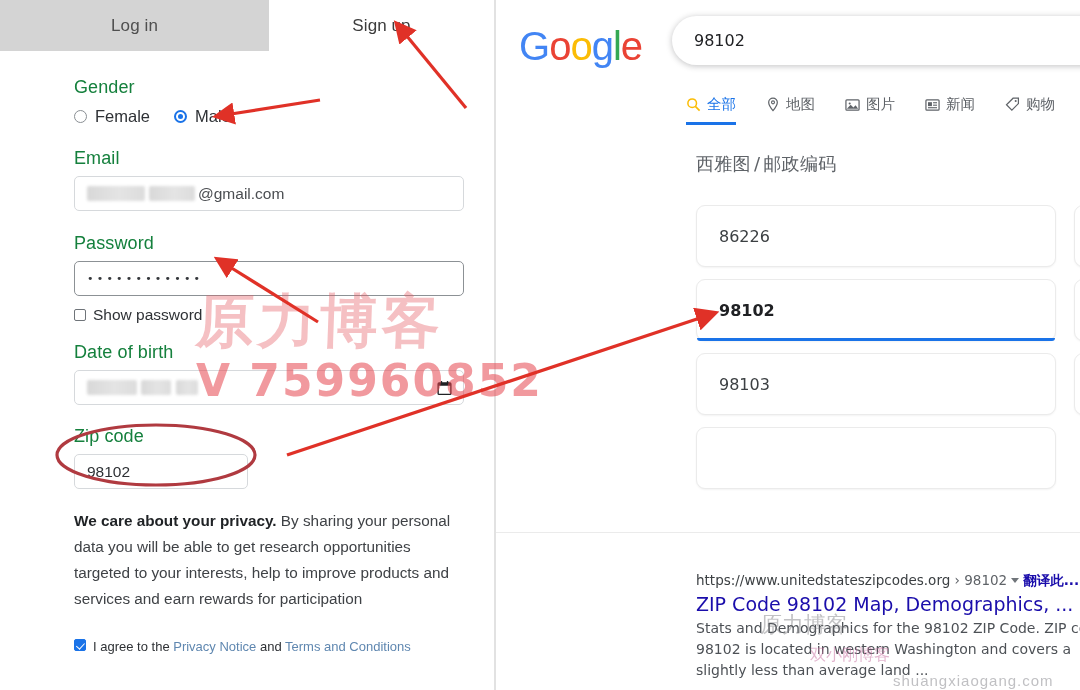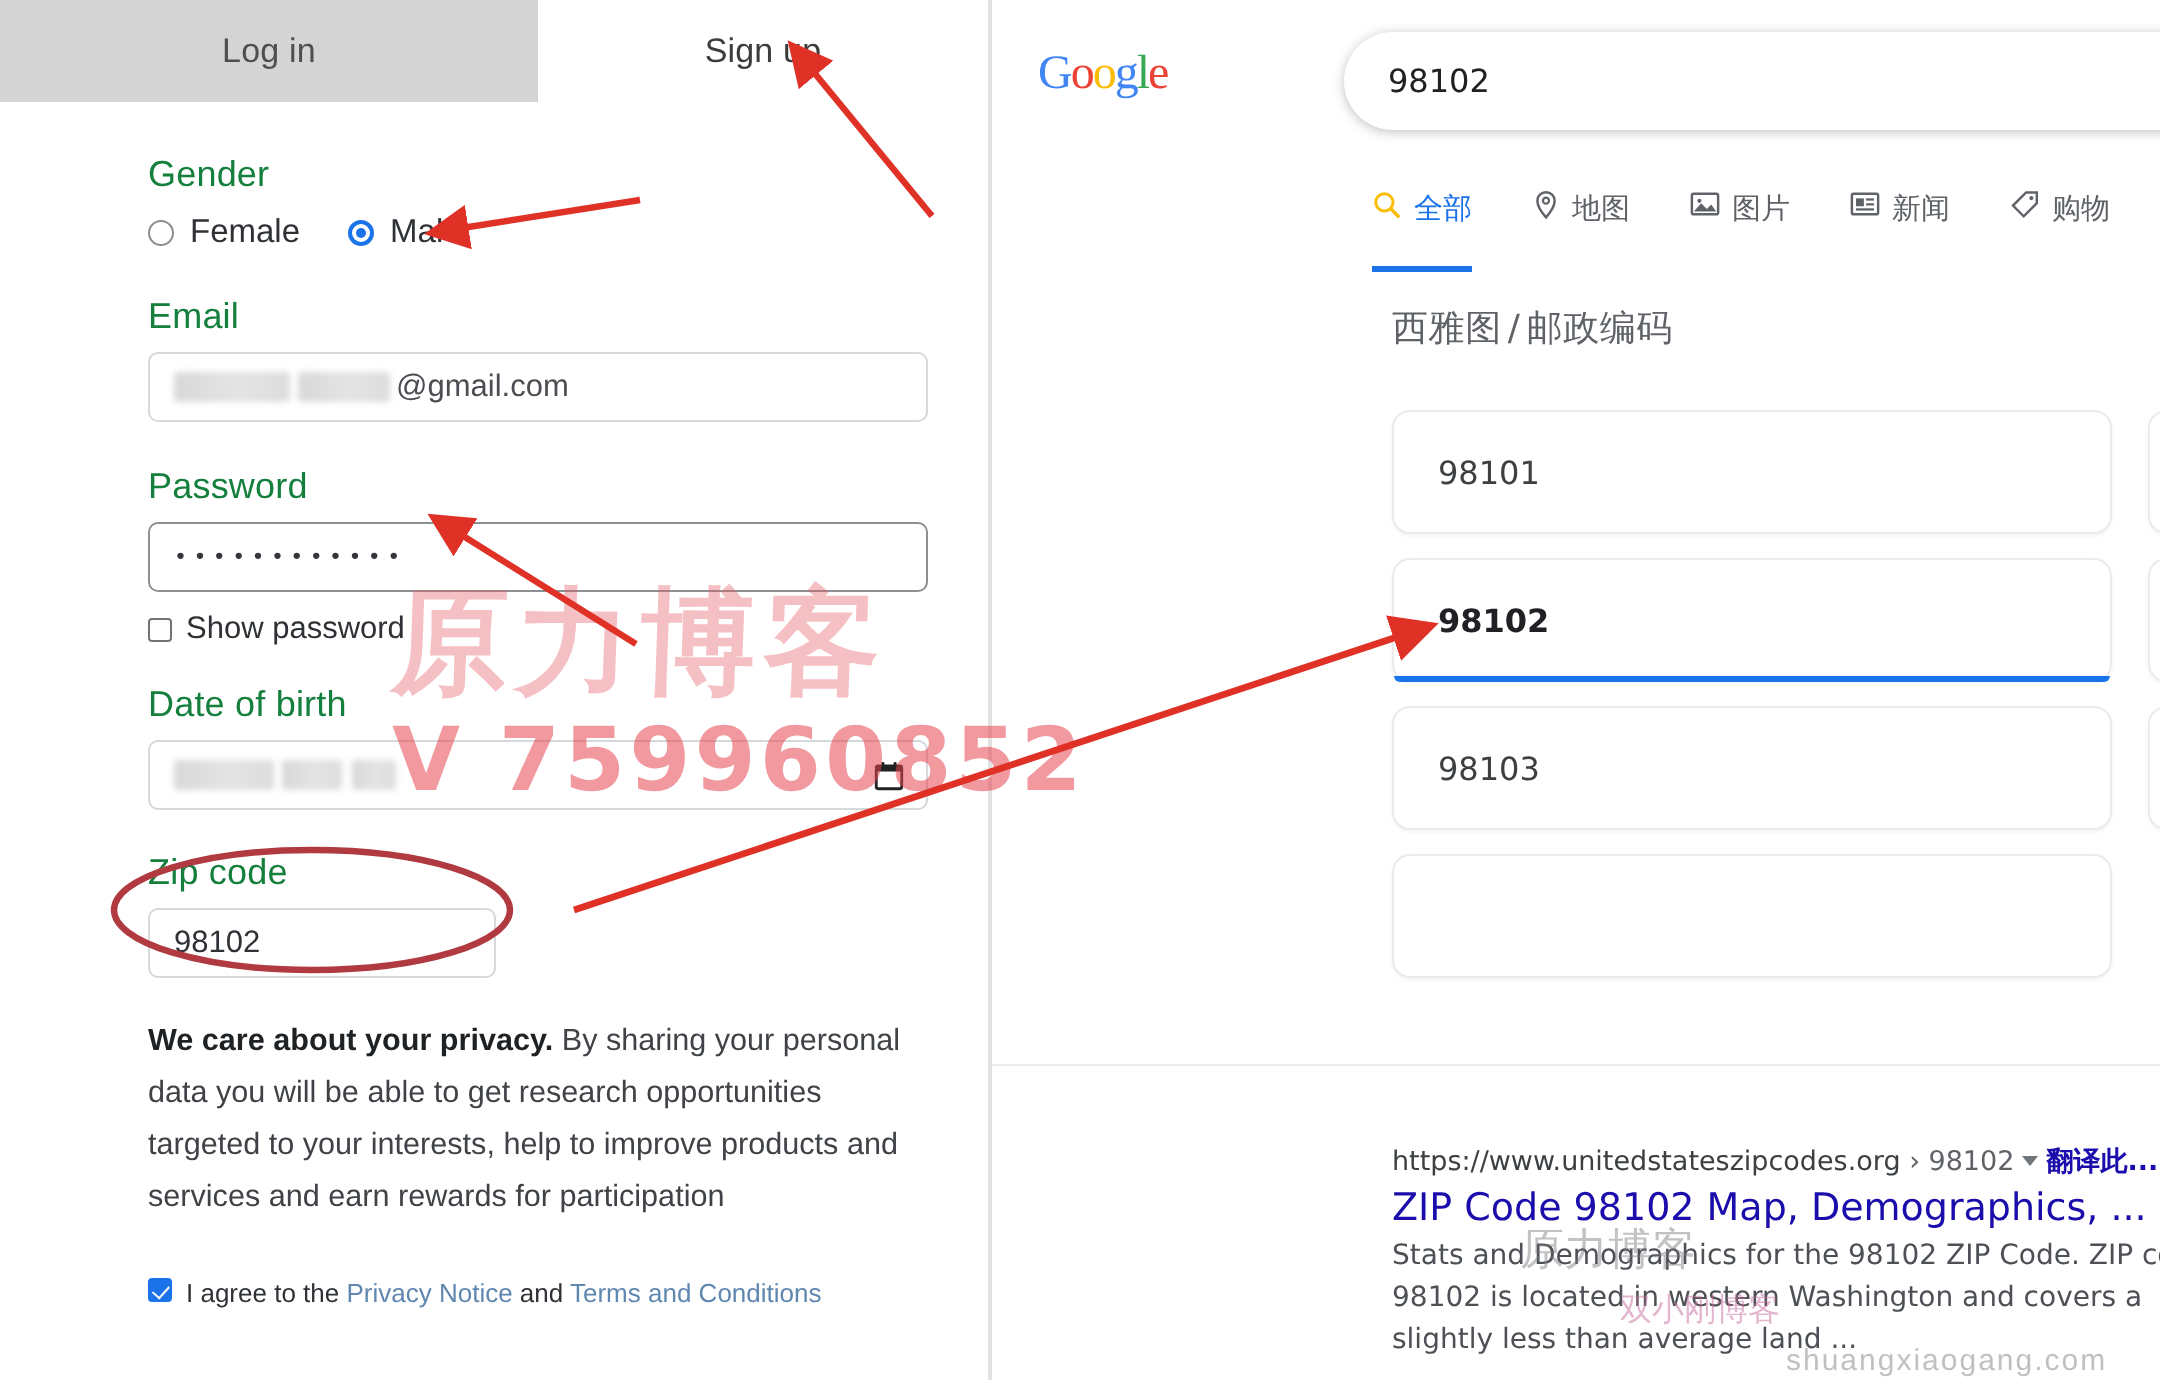--- a/index.html
+++ b/index.html
@@ -167,22 +167,22 @@
   .agree-wrap {
     display: flex; align-items: flex-start;
     margin-left: 74px; margin-top: 22px;
   }
   .agree-wrap .checkbox { margin-top: 5px; }
   .agree-wrap .agree { margin-left: 0; }
 
   
   .g-logo {
     position: absolute; left: 519px - 496px; top: 24px;
-    font-family: Liberation Serif, serif;
-    font-size: 24px; letter-spacing: -1px;
+    font-family: Liberation Sans, sans-serif;
+    font-size: 40px; letter-spacing: -1px;
     font-weight: 400;
   }
   .g-logo span:nth-child(1){color:#4285f4;}
   .g-logo span:nth-child(2){color:#ea4335;}
   .g-logo span:nth-child(3){color:#fbbc05;}
   .g-logo span:nth-child(4){color:#4285f4;}
   .g-logo span:nth-child(5){color:#34a853;}
   .g-logo span:nth-child(6){color:#ea4335;}
 
   .g-searchbar {
@@ -196,24 +196,24 @@
     font-size: 16px; color: #202124;
     font-family: "DejaVu Sans", sans-serif;
   }
 
   .g-tabs {
     position: absolute; left: 190px; top: 95px;
     display: flex; align-items: center;
     font-size: 14.5px;
   }
   .g-tab {
-    display: flex; align-items: flex-start;
+    display: flex; align-items: center;
     margin-right: 30px;
     color: #5f6368;
-    padding-bottom: 22px;
+    padding-bottom: 11px;
     position: relative;
     white-space: nowrap;
   }
   .g-tab .gicon { margin-right: 6px; display:flex; align-items:center; }
   .g-tab.active { color: #1a73e8; }
   .g-tab.active::after {
     content: ""; position: absolute;
     left: 0; right: 0; bottom: 0; height: 3px;
     background: #1a73e8;
   }
@@ -471,21 +471,21 @@
         <span>购物</span>
       </div>
     </div>
 
     <div class="g-heading">
       <span>西雅图</span><span class="sep">/</span><span>邮政编码</span>
     </div>
 
     <div class="zip-grid">
       <div class="zip-card">
-        <span>98101</span>
+        <span>86226</span>
       </div>
       <div class="zip-card ghost"></div>
 
       <div class="zip-card selected">
         <span>98102</span>
       </div>
       <div class="zip-card ghost"></div>
 
       <div class="zip-card">
         <span>98103</span>

